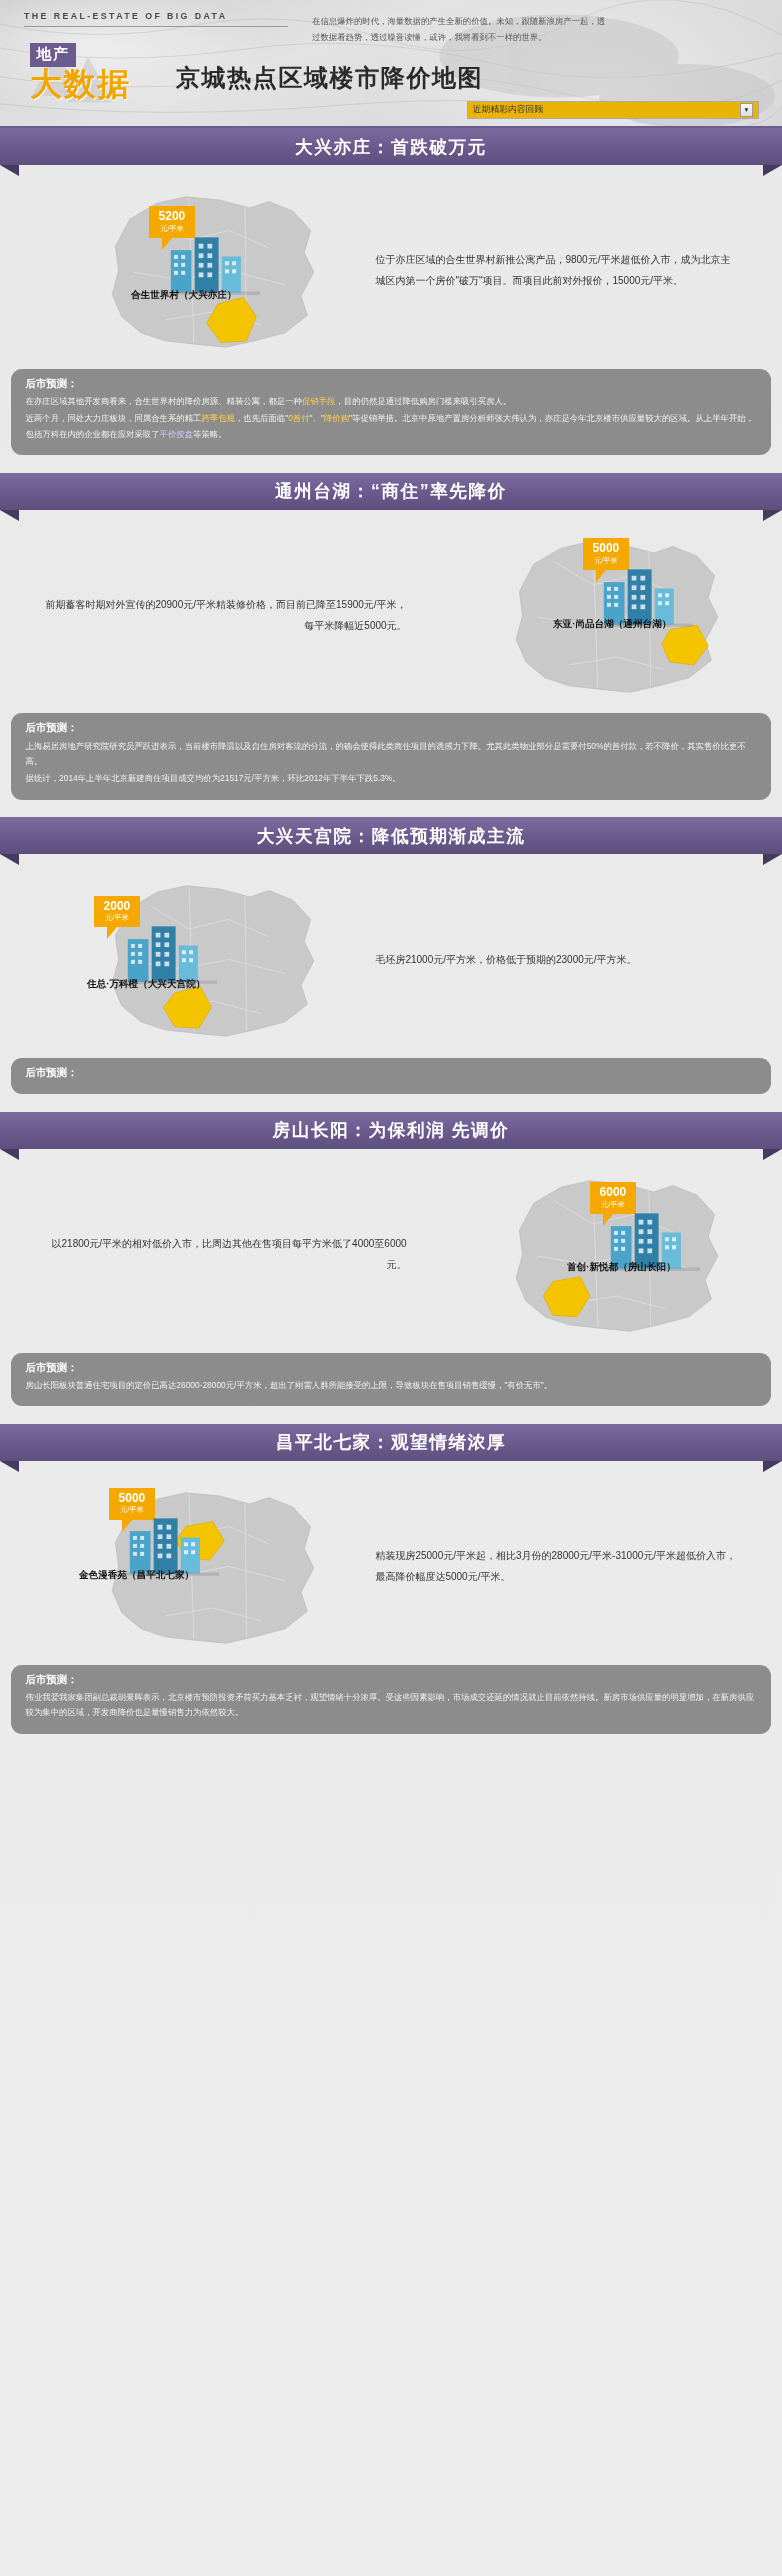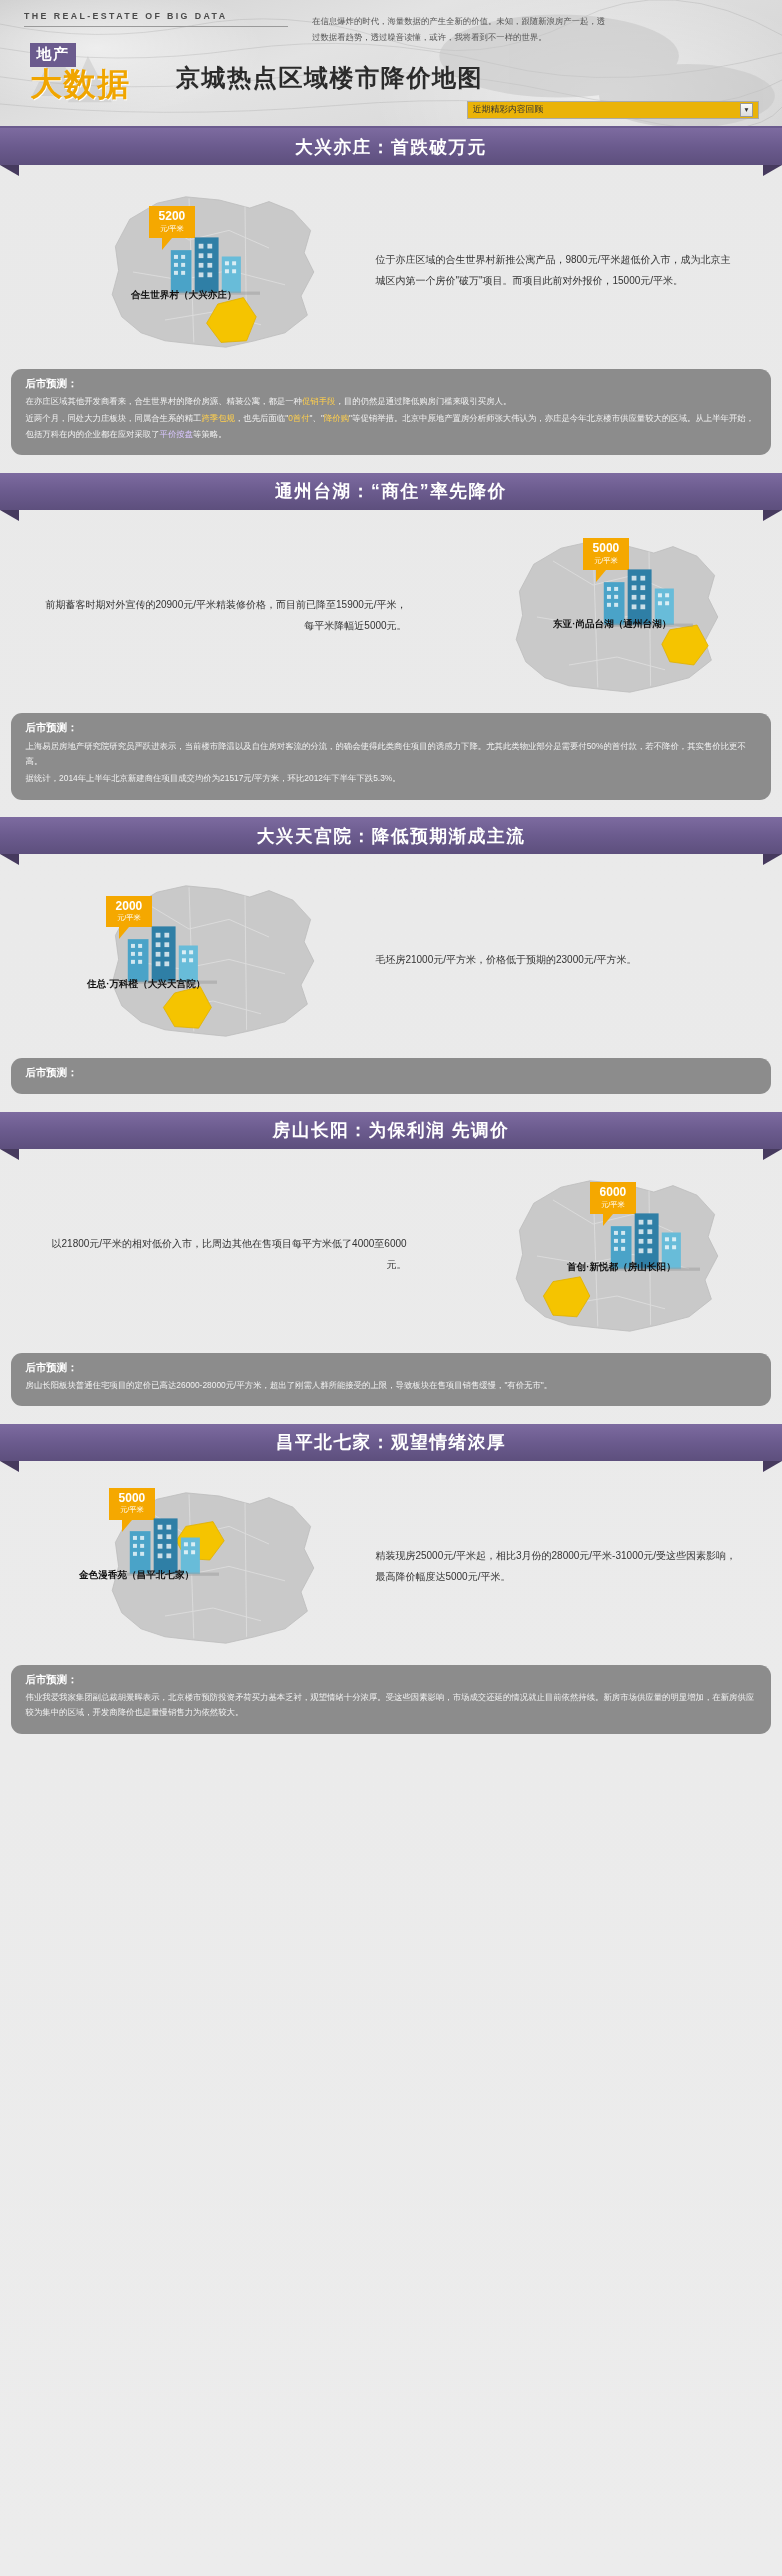--- a/index.html
+++ b/index.html
@@ -411,21 +411,21 @@
       <g stroke="#dedede" stroke-width="1.2" fill="none" opacity="0.9">
         <path d="M150,40 L200,70 L250,58 L300,80"></path>
         <path d="M130,110 L190,120 L250,108 L320,126"></path>
         <path d="M170,170 L230,160 L290,176"></path>
         <path d="M200,18 L206,198"></path>
         <path d="M270,28 L272,196"></path>
       </g>
     </g>
     <path d="M182,150 L214,142 L228,168 L212,194 L182,192 L168,168 Z" fill="#f5c400" stroke="#e0b000" stroke-width="1"></path>
   </svg>
-          <div class="price-tag" style="left:77px;top:22.4px">
+          <div class="price-tag" style="left:65px;top:22.4px">
             <span>2000</span><span class="unit">元/平米</span>
           </div>
           <div style="position:absolute;left:94px;top:42px">
   <svg class="bldg" width="94" height="69" viewBox="0 0 118 86">
     <rect x="6" y="30" width="26" height="54" fill="#4aa3c8"></rect>
     <rect x="36" y="14" width="30" height="70" fill="#2f7fa6"></rect>
     <rect x="70" y="38" width="24" height="46" fill="#68bcd9"></rect>
     <g fill="#ffffff" opacity="0.75">
       <rect x="10" y="36" width="5" height="5"></rect>
                     <rect x="19" y="36" width="5" height="5"></rect>
@@ -573,21 +573,21 @@
       <rect x="74" y="44" width="5" height="5"></rect>
                     <rect x="83" y="44" width="5" height="5"></rect>
       <rect x="74" y="54" width="5" height="5"></rect>
                     <rect x="83" y="54" width="5" height="5"></rect>
     </g>
     <rect x="0" y="82" width="118" height="4" fill="#9e9e9e" opacity="0.5"></rect>
   </svg>
               </div>
           <div class="pin-label" style="left:50px;top:89px">金色漫香苑（昌平北七家）</div>
         </div>
-        <div class="text-col ">精装现房25000元/平米起，相比3月份的28000元/平米-31000元/受这些因素影响，最高降价幅度达5000元/平米。</div>
+        <div class="text-col ">精装现房25000元/平米起，相比3月份的28000元/平米-31000元/平米超低价入市，最高降价幅度达5000元/平米。</div>
       </div>
     </div>
     <div class="forecast">
       <div class="forecast-title">后市预测：</div>
       <p>伟业我爱我家集团副总裁胡景晖表示，北京楼市预防投资矛荷买力基本乏衬，观望情绪十分浓厚。受这些因素影响，市场成交还延的情况就止目前依然持续。新房市场供应量的明显增加，在新房供应较为集中的区域，开发商降价也是量慢销售力为依然较大。</p>
     </div>
     <div class="gap"></div>
   </div>
     </div>
 

